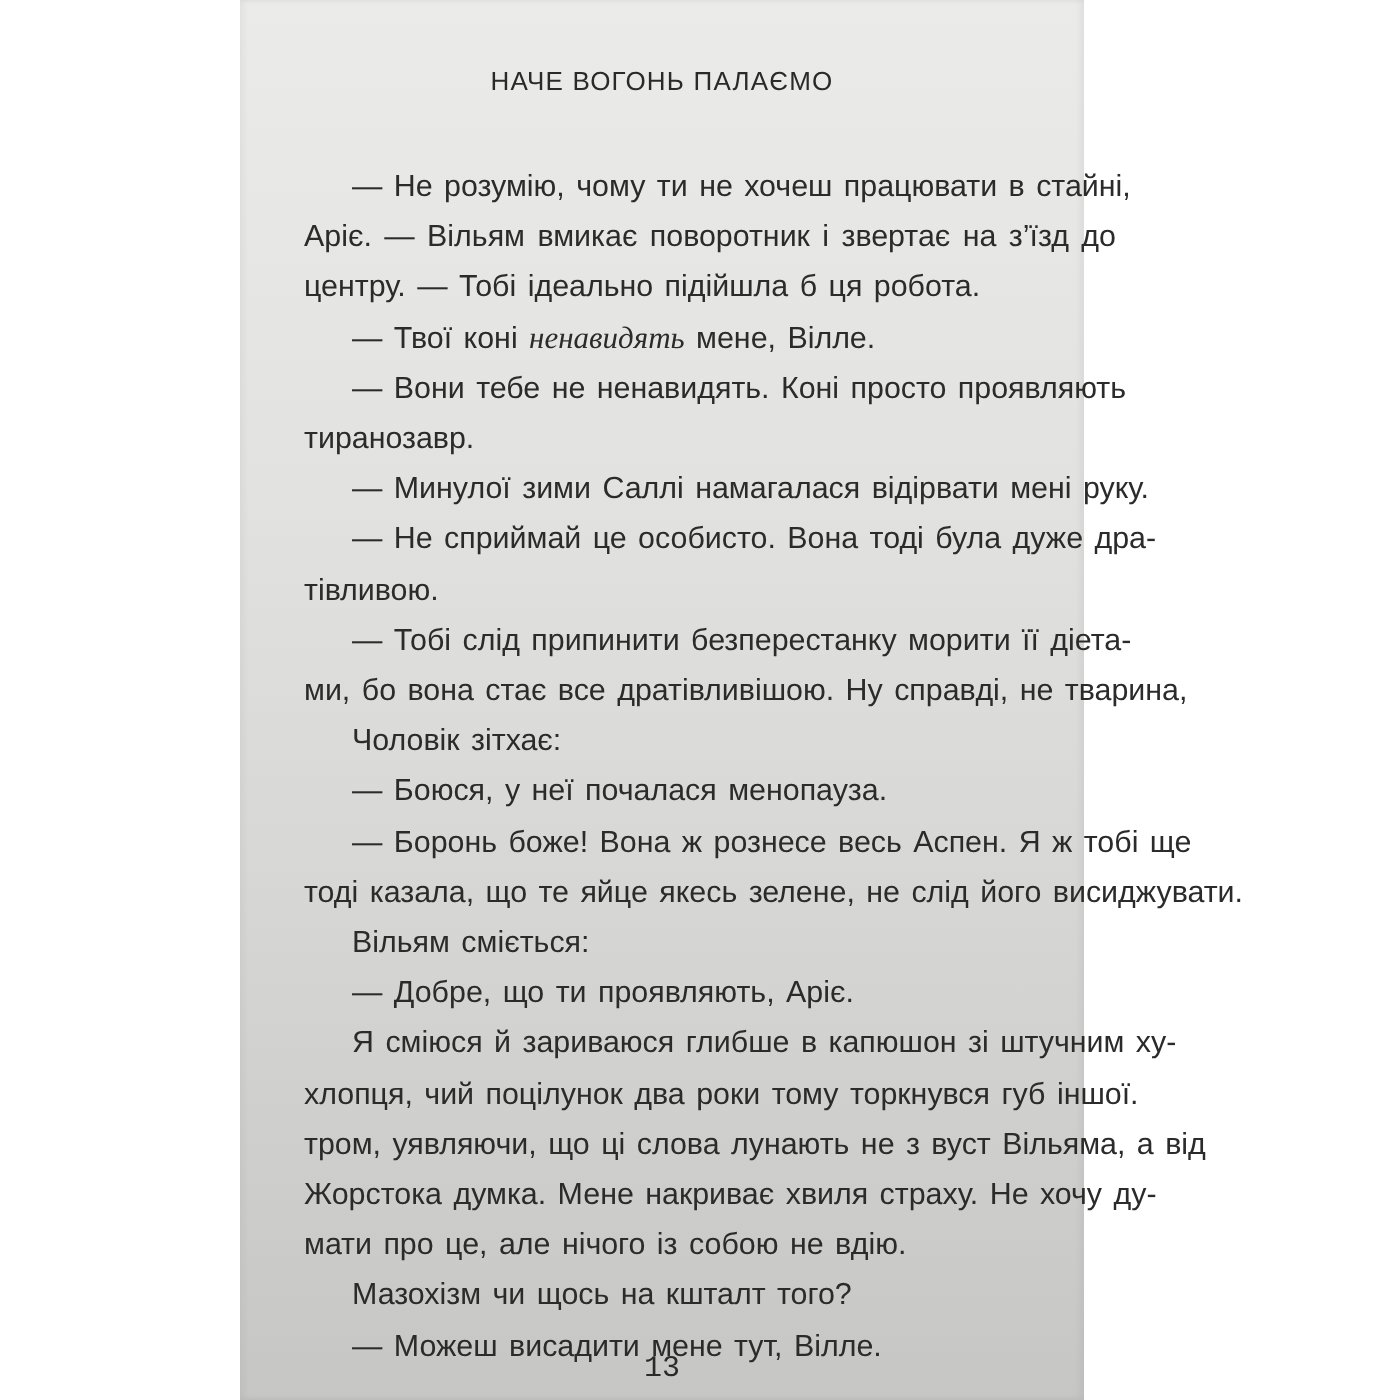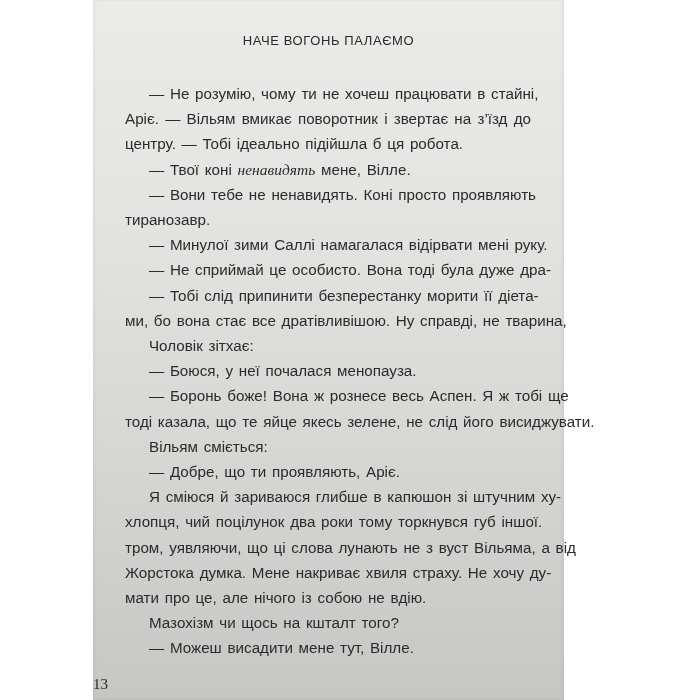--- a/index.html
+++ b/index.html
@@ -8,23 +8,23 @@
       background: #ffffff;
     }
     body {
       width: 700px;
       height: 700px;
       position: relative;
       overflow: hidden;
     }
     .page {
       position: absolute;
-      left: 93px;
+      left: 120px;
       top: 0;
-      width: 471px;
+      width: 422px;
       height: 700px;
       background: linear-gradient(180deg, #ebebe9 0%, #e2e2e0 35%, #d6d6d4 65%, #c6c6c4 100%);
       box-shadow: inset 2px 0 3px rgba(0,0,0,0.04), inset -2px 0 3px rgba(0,0,0,0.05);
     }
     .running-head {
       position: absolute;
       left: 0;
       right: 0;
       top: 33px;
       text-align: center;
@@ -59,40 +59,42 @@
     em {
       font-family: "Liberation Serif", "DejaVu Serif", serif;
       font-style: italic;
       font-size: 15.5px;
     }
     .page-number {
       position: absolute;
       left: 0;
       right: 0;
       top: 676px;
-      font-family: Liberation Serif, serif;
+      text-align: center;
+      font-family: Liberation Mono, monospace;
       font-size: 15px;
       color: #2a2a2a;
     }
   </style>
 </head>
 <body>
 
 <div class="page">
   <div class="running-head">НАЧЕ ВОГОНЬ ПАЛАЄМО</div>
 
   <div class="text-block" id="text-block">
       <span class="line indent">— Не розумію, чому ти не хочеш працювати в стайні,</span>
       <span class="line">Аріє. — Вільям вмикає поворотник і звертає на з’їзд до</span>
       <span class="line last">центру. — Тобі ідеально підійшла б ця робота.</span>
       <span class="line indent last"><span>— Твої коні </span><em>ненавидять</em><span> мене, Вілле.</span></span>
       <span class="line indent">— Вони тебе не ненавидять. Коні просто проявляють</span>
       <span class="line last">тиранозавр.</span>
       <span class="line indent last">— Минулої зими Саллі намагалася відірвати мені руку.</span>
       <span class="line indent">— Не сприймай це особисто. Вона тоді була дуже дра-</span>
+      <span class="line last">тівливою.</span>
       <span class="line indent">— Тобі слід припинити безперестанку морити її діета-</span>
       <span class="line">ми, бо вона стає все дратівливішою. Ну справді, не тварина,</span>
       <span class="line indent last">Чоловік зітхає:</span>
       <span class="line indent last">— Боюся, у неї почалася менопауза.</span>
       <span class="line indent">— Боронь боже! Вона ж рознесе весь Аспен. Я ж тобі ще</span>
       <span class="line last">тоді казала, що те яйце якесь зелене, не слід його висиджувати.</span>
       <span class="line indent last">Вільям сміється:</span>
       <span class="line indent last">— Добре, що ти проявляють, Аріє.</span>
       <span class="line indent">Я сміюся й зариваюся глибше в капюшон зі штучним ху-</span>
       <span class="line">хлопця, чий поцілунок два роки тому торкнувся губ іншої.</span>

